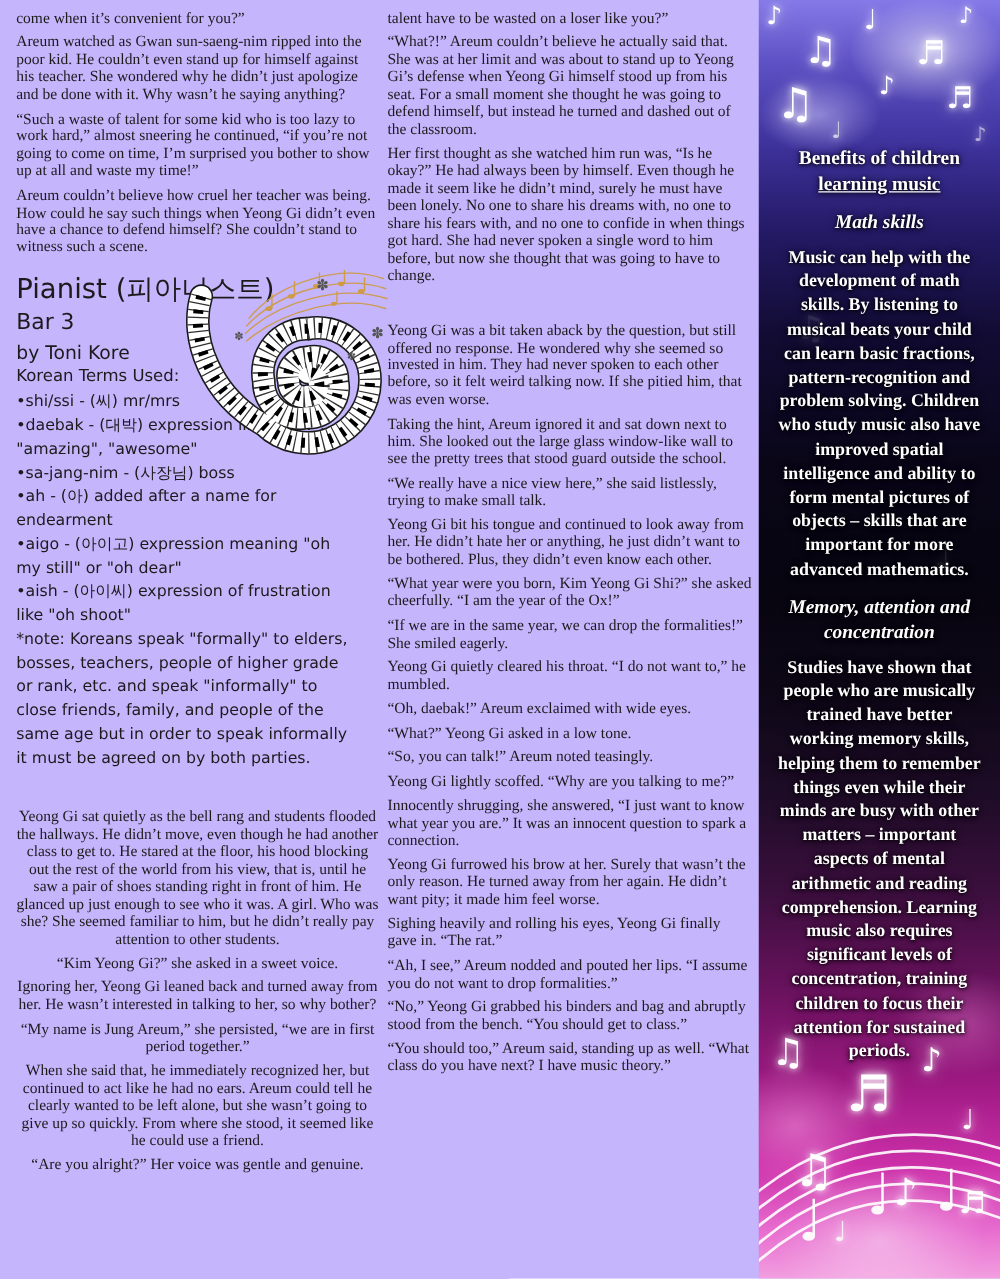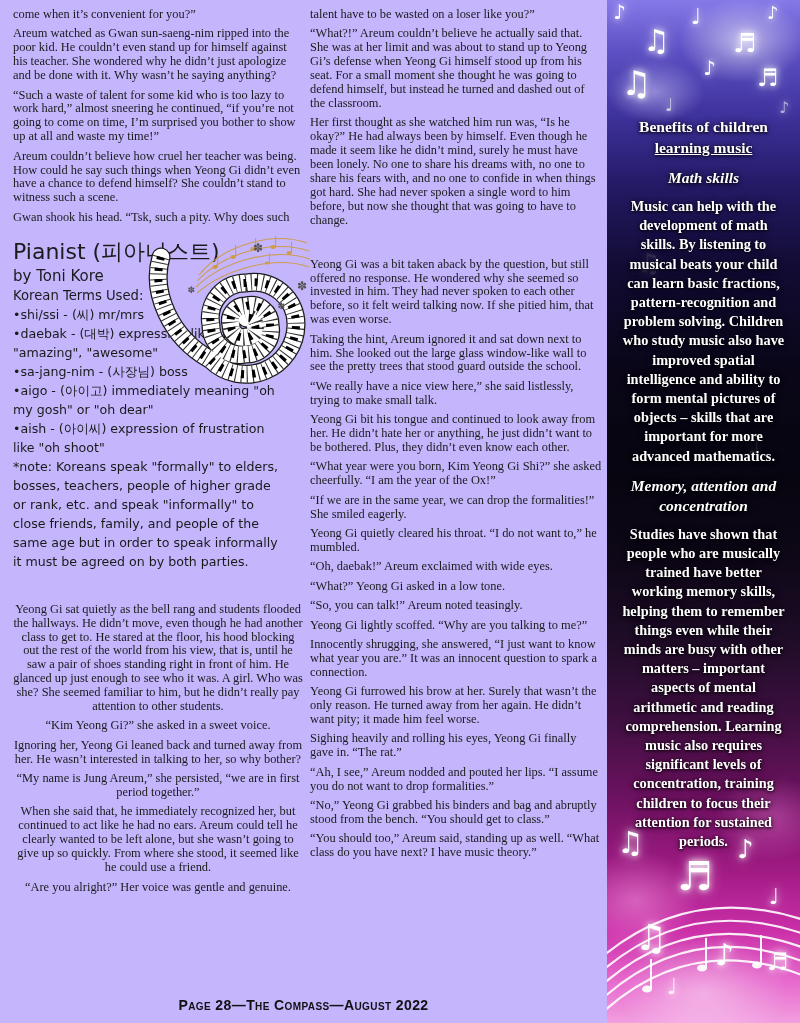--- a/index.html
+++ b/index.html
@@ -75,21 +75,20 @@
 <body>
 
 <div class="page">
 
   <div class="col col-left">
     <div class="story">
         <p>come when it’s convenient for you?”</p>
         <p>Areum watched as Gwan sun-saeng-nim ripped into the poor kid. He couldn’t even stand up for himself against his teacher. She wondered why he didn’t just apologize and be done with it. Why wasn’t he saying anything?</p>
         <p>“Such a waste of talent for some kid who is too lazy to work hard,” almost sneering he continued, “if you’re not going to come on time, I’m surprised you bother to show up at all and waste my time!”</p>
         <p>Areum couldn’t believe how cruel her teacher was being. How could he say such things when Yeong Gi didn’t even have a chance to defend himself? She couldn’t stand to witness such a scene.</p>
-        <p>Gwan shook his head. “Tsk, such a pity. Why does such</p>
       </div>
 
     <div class="pianist-section comic">
       <svg class="spiral" viewBox="0 0 170 170" aria-hidden="true">
         <g stroke="#cf9b45" fill="none" stroke-width="1.1" opacity="0.95">
           <path d="M 58 42 C 82 12, 132 -2, 166 10"></path>
           <path d="M 56 48 C 82 20, 132 6, 168 18"></path>
           <path d="M 55 54 C 82 28, 132 14, 169 26"></path>
           <path d="M 56 60 C 84 36, 134 22, 168 34"></path>
         </g>
@@ -113,27 +112,29 @@
           <path stroke="#1a1a1a" stroke-width="16.5" stroke-dasharray="1 4.6" opacity="0.9" d="M 20 24 C 10 58, 28 104, 70 127 A 50 50 0 0 0 155 92 A 42 42 0 0 0 105 50 A 35 35 0 0 0 70 92 A 29 29 0 0 0 105 121 A 24 24 0 0 0 129 92 A 19 19 0 0 0 105 73 A 15 15 0 0 0 90 92 A 12 12 0 0 0 105 104 A 9 9 0 0 0 114 92 A 7 7 0 0 0 105 85"></path>
           <path stroke="#000000" stroke-width="8" stroke-dasharray="3 8.2" d="M 20 24 C 10 58, 28 104, 70 127 A 50 50 0 0 0 155 92 A 42 42 0 0 0 105 50 A 35 35 0 0 0 70 92 A 29 29 0 0 0 105 121 A 24 24 0 0 0 129 92 A 19 19 0 0 0 105 73 A 15 15 0 0 0 90 92 A 12 12 0 0 0 105 104 A 9 9 0 0 0 114 92 A 7 7 0 0 0 105 85"></path>
         </g>
       </svg>
       <span class="gear g1">✽</span>
       <span class="gear g2">✽</span>
       <span class="gear g3">✽</span>
       <span class="gear g4">✽</span>
 
       <div class="pianist-title">Pianist (피아니스트)</div>
+      <div class="pianist-bar">Bar 3</div>
       <div class="pianist-byline">by Toni Kore</div>
       <div class="terms-heading">Korean Terms Used:</div>
       <div class="terms">
           <div class="term">•shi/ssi - (씨) mr/mrs</div>
           <div class="term">•daebak - (대박) expression like "wow", "amazing", "awesome"</div>
           <div class="term">•sa-jang-nim - (사장님) boss</div>
-          <div class="term">•aigo - (아이고) immediately meaning "oh my gosh" or "oh dear"</div>
+          <div class="term">•ah - (아) added after a name for endearment</div>
+          <div class="term">•aigo - (아이고) expression meaning "oh my still" or "oh dear"</div>
           <div class="term">•aish - (아이씨) expression of frustration like "oh shoot"</div>
           <div class="term">*note: Koreans speak "formally" to elders, bosses, teachers, people of higher grade or rank, etc. and speak "informally" to close friends, family, and people of the same age but in order to speak informally it must be agreed on by both parties.</div>
         </div>
     </div>
 
     <div class="story story-bottom">
         <p>Yeong Gi sat quietly as the bell rang and students flooded the hallways. He didn’t move, even though he had another class to get to. He stared at the floor, his hood blocking out the rest of the world from his view, that is, until he saw a pair of shoes standing right in front of him. He glanced up just enough to see who it was. A girl. Who was she? She seemed familiar to him, but he didn’t really pay attention to other students.</p>
         <p>“Kim Yeong Gi?” she asked in a sweet voice.</p>
         <p>Ignoring her, Yeong Gi leaned back and turned away from her. He wasn’t interested in talking to her, so why bother?</p>
         <p>“My name is Jung Areum,” she persisted, “we are in first period together.”</p>
@@ -162,21 +163,20 @@
         <p>Yeong Gi lightly scoffed. “Why are you talking to me?”</p>
         <p>Innocently shrugging, she answered, “I just want to know what year you are.” It was an innocent question to spark a connection.</p>
         <p>Yeong Gi furrowed his brow at her. Surely that wasn’t the only reason. He turned away from her again. He didn’t want pity; it made him feel worse.</p>
         <p>Sighing heavily and rolling his eyes, Yeong Gi finally gave in. “The rat.”</p>
         <p>“Ah, I see,” Areum nodded and pouted her lips. “I assume you do not want to drop formalities.”</p>
         <p>“No,” Yeong Gi grabbed his binders and bag and abruptly stood from the bench. “You should get to class.”</p>
         <p>“You should too,” Areum said, standing up as well. “What class do you have next? I have music theory.”</p>
       </div>
   </div>
 
-  <div class="footer">Page 28—The Compass—August 2022</div>
 
   <div class="sidebar">
     <span class="note n1">♪</span>
     <span class="note n2">♫</span>
     <span class="note n3">♩</span>
     <span class="note n4">♬</span>
     <span class="note n5">♪</span>
     <span class="note n6">♫</span>
     <span class="note n7">♪</span>
     <span class="note n8">♬</span>

